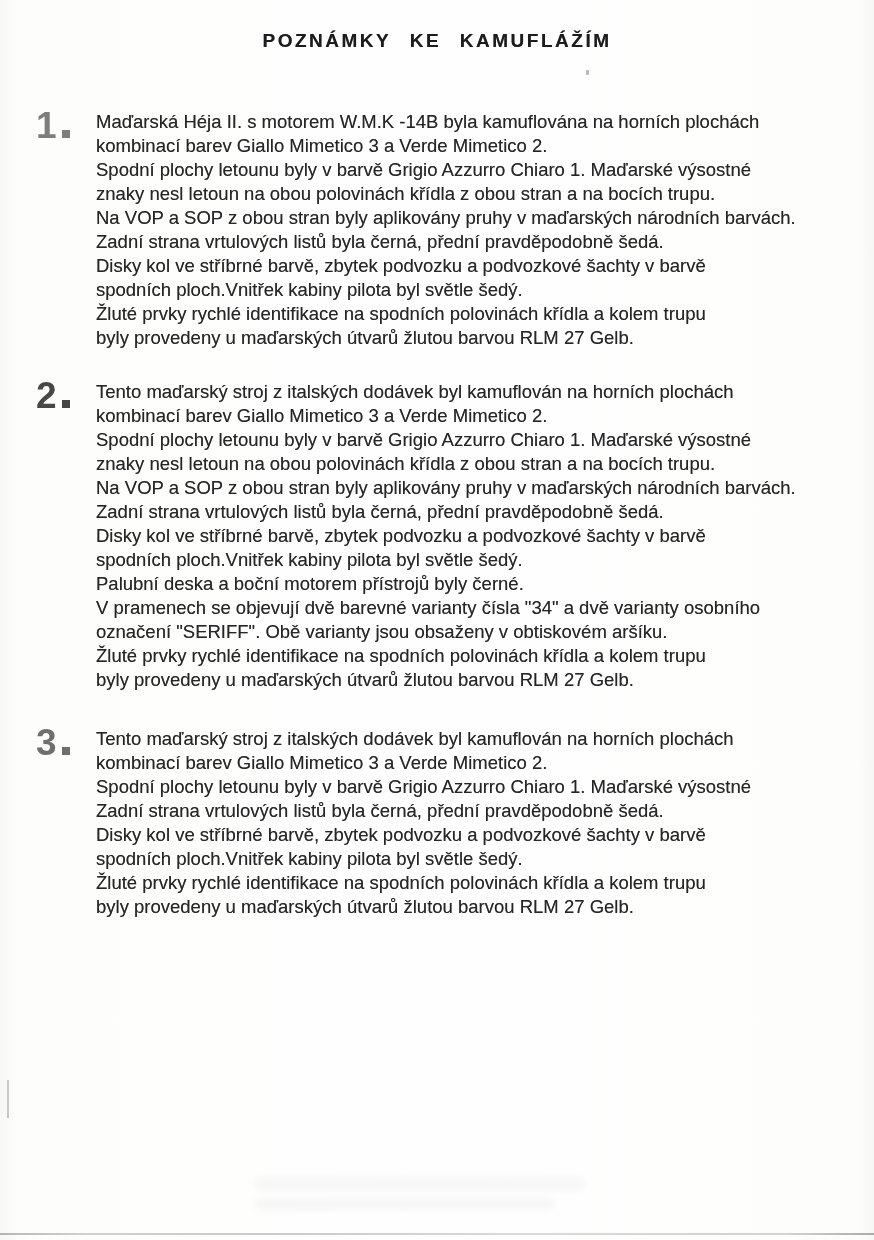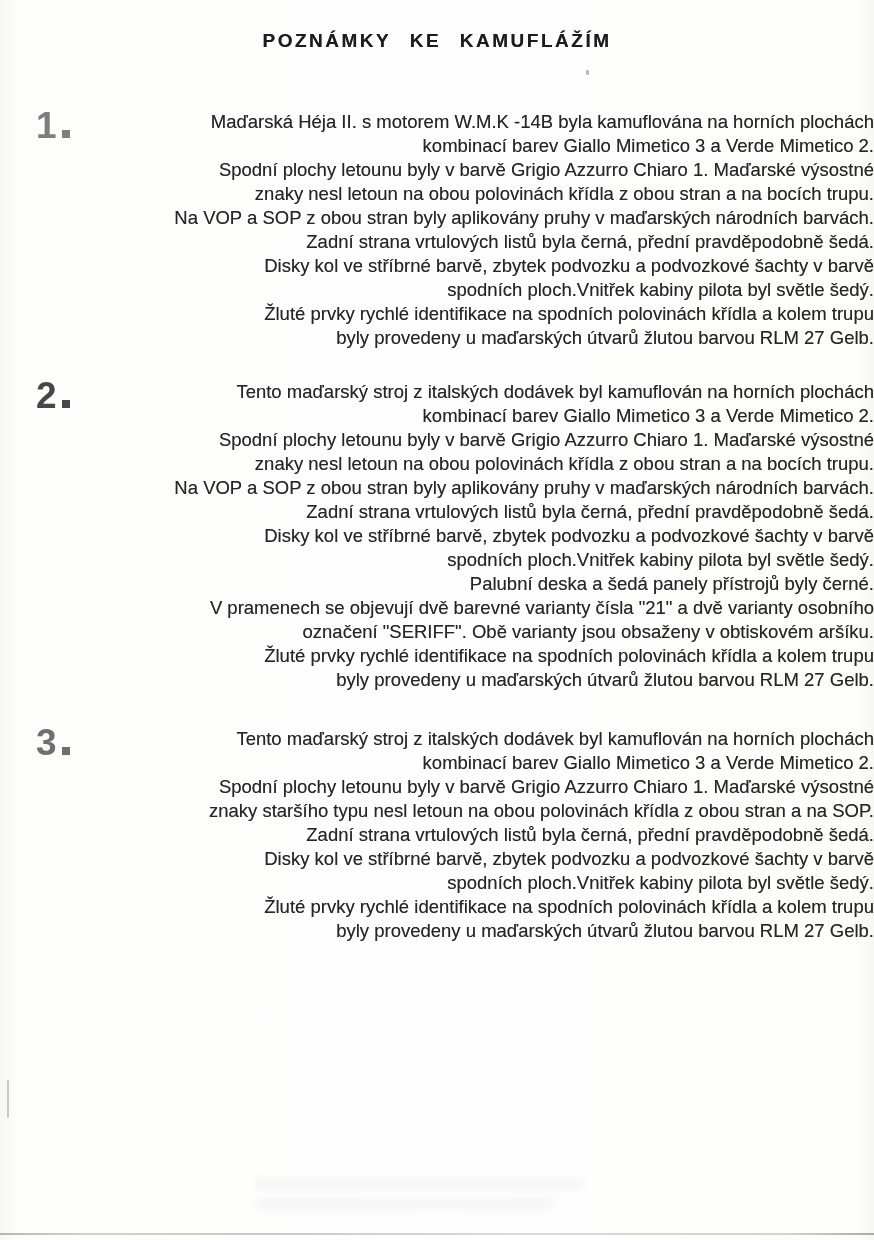--- a/index.html
+++ b/index.html
@@ -58,21 +58,21 @@
     height: 8px;
     margin-left: 4px;
     background: currentColor;
   }
   .note-body {
     font-size: 18.5px;
     line-height: 24px;
     color: #262626;
     text-shadow: 0 0 0.5px rgba(0,0,0,0.45);
   }
-  .text-line { white-space: nowrap; text-align: right; }
+  .text-line { white-space: nowrap; }
   
   .bottom-scan-line {
     position: absolute;
     left: 0;
     bottom: 5px;
     width: 874px;
     height: 2px;
     background: linear-gradient(90deg, #9e9e9e 0%, #c2c2c2 10%, #b8b8b8 30%, #cdcdcd 60%, #c4c4c4 90%, #8f8f8f 100%);
     opacity: 0.75;
   }
@@ -133,35 +133,34 @@
     <div class="marker"><span>2</span><span class="dot"></span></div>
     <div class="note-body">
         <div class="text-line">Tento maďarský stroj z italských dodávek byl kamuflován na horních plochách</div>
         <div class="text-line">kombinací barev Giallo Mimetico 3 a Verde Mimetico 2.</div>
         <div class="text-line">Spodní plochy letounu byly v barvě Grigio Azzurro Chiaro 1. Maďarské výsostné</div>
         <div class="text-line">znaky nesl letoun na obou polovinách křídla z obou stran a na bocích trupu.</div>
         <div class="text-line">Na VOP a SOP z obou stran byly aplikovány pruhy v maďarských národních barvách.</div>
         <div class="text-line">Zadní strana vrtulových listů byla černá, přední pravděpodobně šedá.</div>
         <div class="text-line">Disky kol ve stříbrné barvě, zbytek podvozku a podvozkové šachty v barvě</div>
         <div class="text-line">spodních ploch.Vnitřek kabiny pilota byl světle šedý.</div>
-        <div class="text-line">Palubní deska a šedá panely přístrojů byly černé.</div>
-        <div class="text-line">V pramenech se objevují dvě barevné varianty čísla "21" a dvě varianty osobního</div>
+        <div class="text-line">Palubní deska a boční motorem přístrojů byly černé.</div>
+        <div class="text-line">V pramenech se objevují dvě barevné varianty čísla "34" a dvě varianty osobního</div>
         <div class="text-line">označení "SERIFF". Obě varianty jsou obsaženy v obtiskovém aršíku.</div>
         <div class="text-line">Žluté prvky rychlé identifikace na spodních polovinách křídla a kolem trupu</div>
         <div class="text-line">byly provedeny u maďarských útvarů žlutou barvou RLM 27 Gelb.</div>
       </div>
   </section>
 
   <section class="note note-3">
     <div class="marker"><span>3</span><span class="dot"></span></div>
     <div class="note-body">
         <div class="text-line">Tento maďarský stroj z italských dodávek byl kamuflován na horních plochách</div>
         <div class="text-line">kombinací barev Giallo Mimetico 3 a Verde Mimetico 2.</div>
         <div class="text-line">Spodní plochy letounu byly v barvě Grigio Azzurro Chiaro 1. Maďarské výsostné</div>
-        <div class="text-line">znaky staršího typu nesl letoun na obou polovinách křídla z obou stran a na SOP.</div>
         <div class="text-line">Zadní strana vrtulových listů byla černá, přední pravděpodobně šedá.</div>
         <div class="text-line">Disky kol ve stříbrné barvě, zbytek podvozku a podvozkové šachty v barvě</div>
         <div class="text-line">spodních ploch.Vnitřek kabiny pilota byl světle šedý.</div>
         <div class="text-line">Žluté prvky rychlé identifikace na spodních polovinách křídla a kolem trupu</div>
         <div class="text-line">byly provedeny u maďarských útvarů žlutou barvou RLM 27 Gelb.</div>
       </div>
   </section>
 
   <div class="ghost-smudge-1"></div>
   <div class="ghost-smudge-2"></div>

